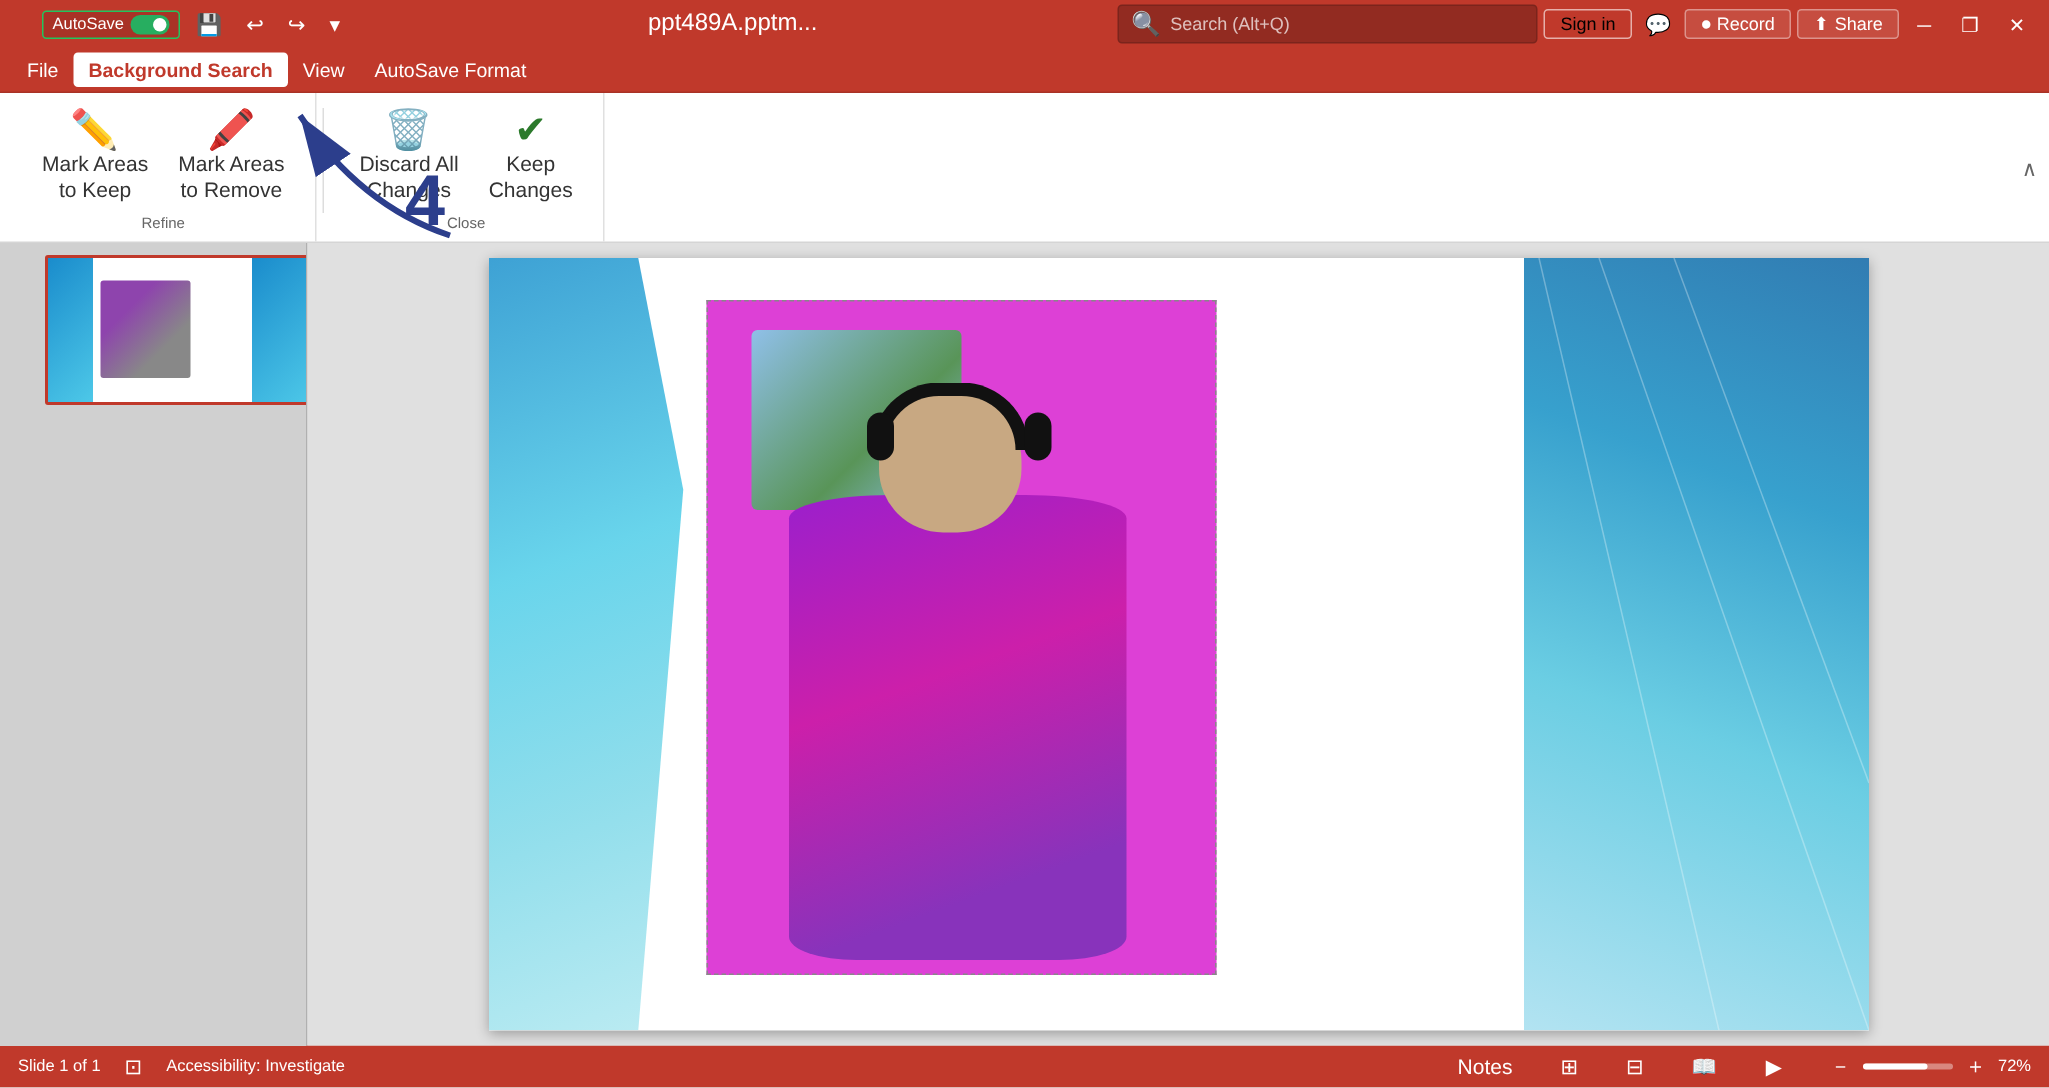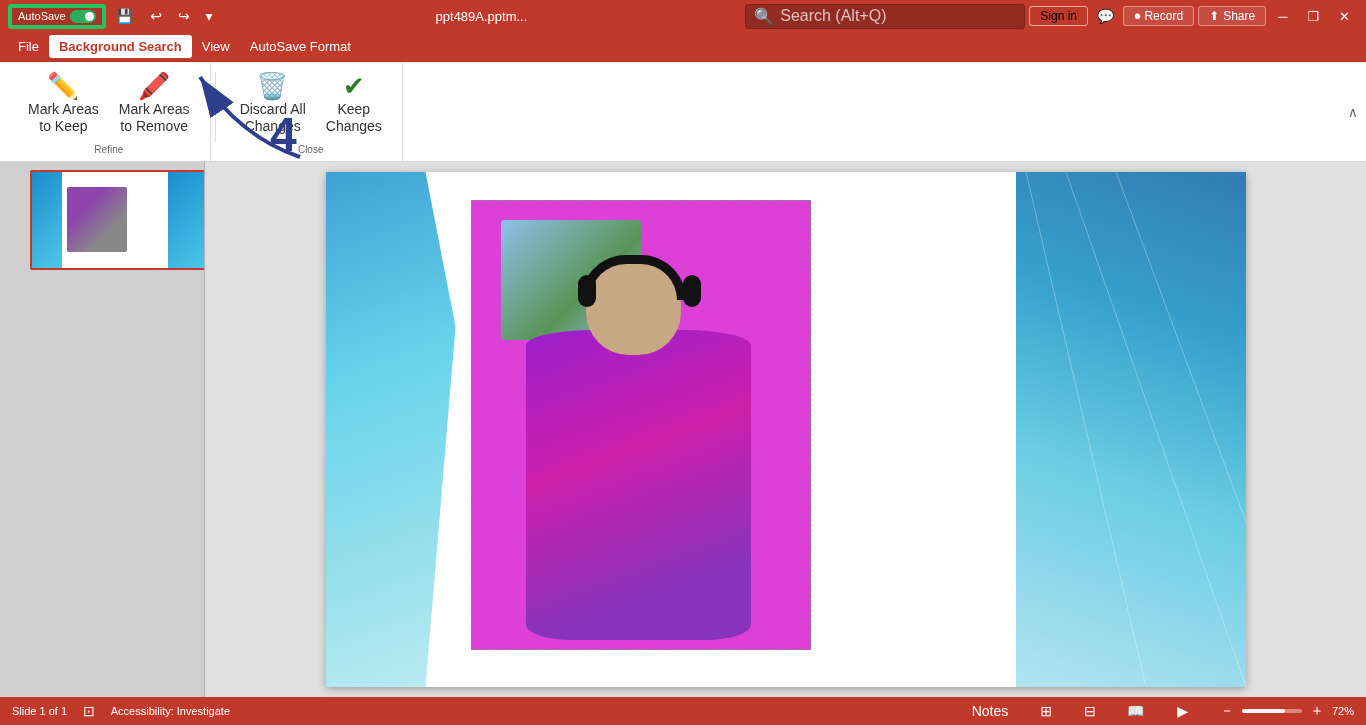--- a/index.html
+++ b/index.html
@@ -13,28 +13,29 @@
       align-items: center;
       justify-content: space-between;
       padding: 0 8px;
       color: white;
     }
     .title-bar-left { display: flex; align-items: center; gap: 6px; }
     .title-bar-center { flex: 1; display: flex; justify-content: center; }
     .title-bar-right { display: flex; align-items: center; gap: 4px; }
     .autosave-toggle {
       background: #a93226;
-      border: 4px solid #22c55e;
+      border: 1px solid #22c55e;
       border-radius: 3px;
       color: white;
       font-size: 11px;
       padding: 2px 6px;
       display: flex;
       align-items: center;
       gap: 4px;
+      margin-left: 20px;
     }
     .toggle-pill {
       background: #27ae60;
       border-radius: 8px;
       width: 26px;
       height: 13px;
       position: relative;
       display: inline-block;
     }
     .toggle-pill::after {
@@ -49,36 +50,36 @@
     }
     .title-bar-icon-btn {
       background: none;
       border: none;
       color: white;
       font-size: 14px;
       cursor: pointer;
       padding: 2px 5px;
       border-radius: 3px;
     }
-    .file-title { font-size: 13px; color: white; }
+    .file-title { font-size: 16px; color: white; }
     .search-box {
       background: #922b21;
       border: 1px solid #7b241c;
       border-radius: 3px;
       display: flex;
       align-items: center;
       padding: 2px 8px;
       gap: 6px;
       width: 280px;
     }
     .search-box input {
       background: none;
       border: none;
       color: white;
-      font-size: 16px;
+      font-size: 12px;
       outline: none;
       width: 220px;
     }
     .search-box input::placeholder { color: rgba(255,255,255,0.7); }
     .signin-btn {
       background: none;
       border: 1px solid rgba(255,255,255,0.6);
       color: #000000;
       font-size: 12px;
       padding: 2px 10px;

